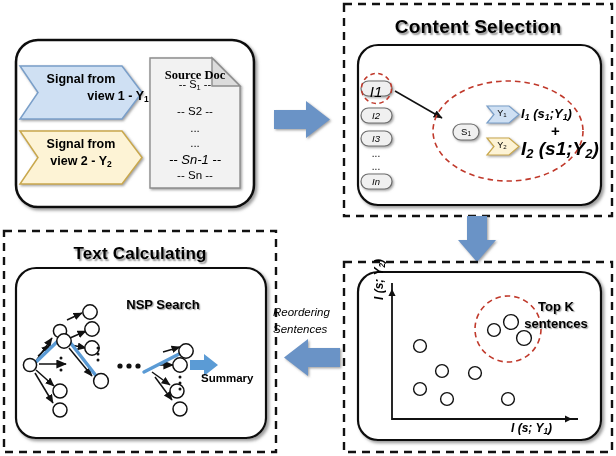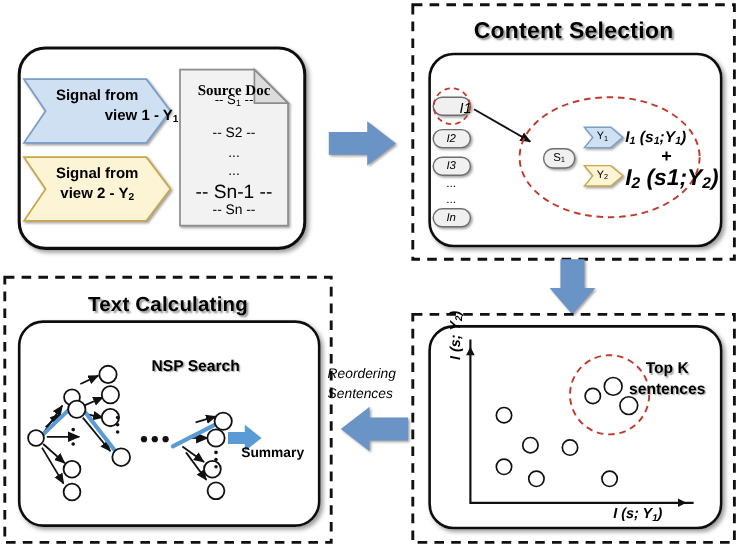--- a/index.html
+++ b/index.html
@@ -183,26 +183,26 @@
 <div class="txt bold ctr" style="left:81px;top:89px;font-size:12.5px;margin-left:37px;"><span>view 1 - Y</span><sub>1</sub></div>
 
 <div class="txt bold ctr" style="left:81px;top:137px;font-size:12.5px;">Signal from</div>
 <div class="txt bold ctr" style="left:81px;top:154px;font-size:12.5px;"><span>view 2 - Y</span><sub>2</sub></div>
 
 <div class="txt bold ctr" style="left:195px;top:68px;font-size:12.5px;font-family:Liberation Serif, serif;">Source Doc</div>
 <div class="txt ctr" style="left:195px;top:78px;font-size:11px;"><span>-- S</span><sub>1</sub><span> --</span></div>
 <div class="txt ctr" style="left:195px;top:105px;font-size:11.5px;">-- S2 --</div>
 <div class="txt ctr" style="left:195px;top:122px;font-size:11.5px;">...</div>
 <div class="txt ctr" style="left:195px;top:137px;font-size:11.5px;">...</div>
-<div class="txt ctr" style="left:195px;top:152px;font-size:16px;">-- Sn-1 --</div>
+<div class="txt ctr" style="left:195px;top:152px;font-size:13px;font-style:italic;">-- Sn-1 --</div>
 <div class="txt ctr" style="left:195px;top:169px;font-size:11.5px;">-- Sn --</div>
 
 <div class="txt bold ctr" style="left:478px;top:16px;font-size:19px;letter-spacing:.3px;text-shadow:1.6px 1.6px 1.6px rgba(120,120,120,.8);">Content Selection</div>
 
-<div class="txt ital ctr" style="left:388px;top:83px;font-size:12px;">I1</div>
+<div class="txt ital ctr" style="left:376px;top:83px;font-size:15px;">I1</div>
 <div class="txt ital ctr" style="left:376px;top:110px;font-size:9.5px;">I2</div>
 <div class="txt ital ctr" style="left:376px;top:133px;font-size:9.5px;">I3</div>
 <div class="txt ctr" style="left:376px;top:148px;font-size:10px;">...</div>
 <div class="txt ctr" style="left:376px;top:161px;font-size:10px;">...</div>
 <div class="txt ital ctr" style="left:376px;top:176px;font-size:9.5px;">In</div>
 
 <div class="txt ctr" style="left:466px;top:126px;font-size:9.5px;"><span>S</span><sub>1</sub></div>
 
 <div class="txt ctr" style="left:502px;top:108px;font-size:9px;"><span>Y</span><sub>1</sub></div>
 <div class="txt ctr" style="left:502px;top:140px;font-size:9px;"><span>Y</span><sub>2</sub></div>

